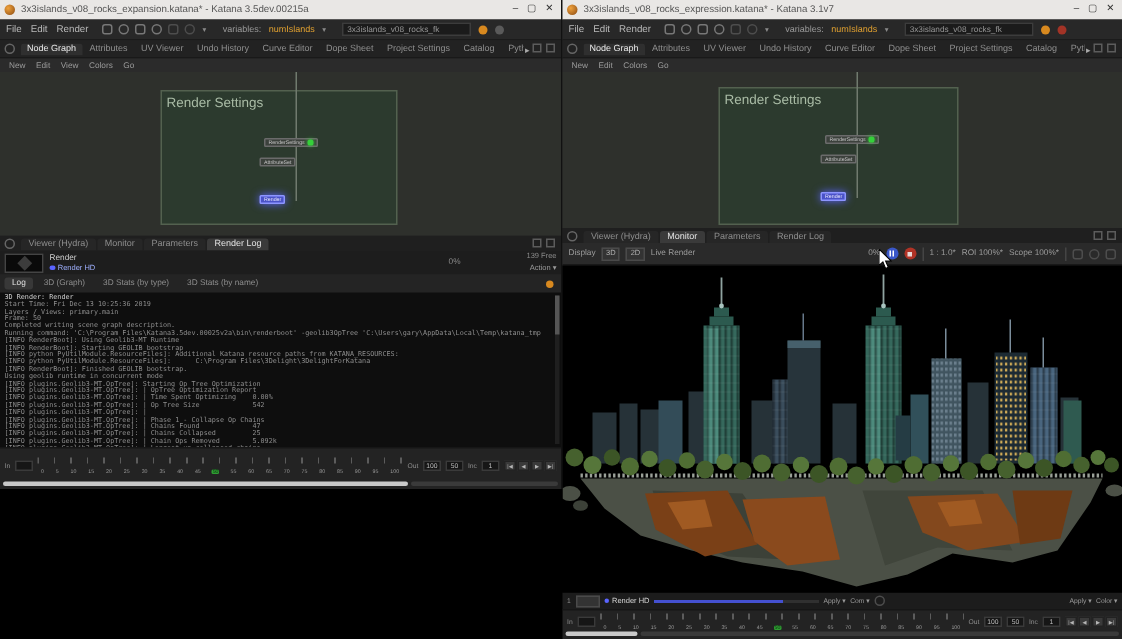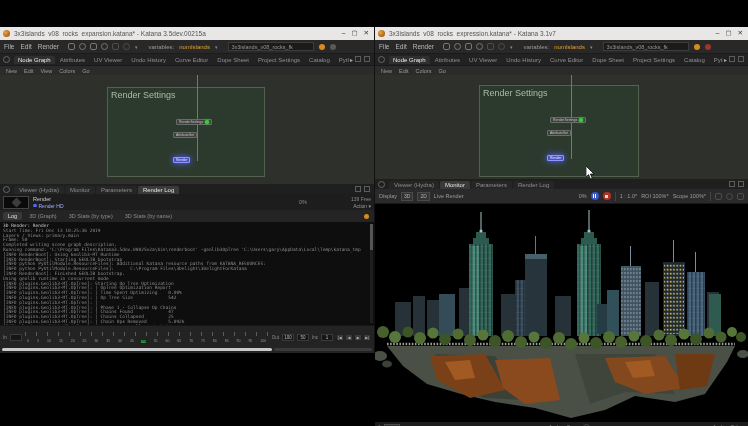--- a/index.html
+++ b/index.html
@@ -1,19 +1,19 @@
 <!DOCTYPE html>
 <html><head>
 <meta charset="utf-8">
 <style>
   * { box-sizing: border-box; margin: 0; padding: 0; }
   html,body { width:748px; height:426px; overflow:hidden; background:#000; }
   body { font-family:"Liberation Sans", sans-serif; position:relative; }
 
-  .window { position:absolute; top:0; width:374px; height:326px; background:#262626; display:flex; flex-direction:column;margin-top:27px; }
+  .window { position:absolute; top:0; width:374px; height:326px; background:#262626; display:flex; flex-direction:column; }
   #winL { left:0; }
   #winR { left:374px; border-left:1px solid #111; }
 
   
   .titlebar { height:13px; background:#e9e7e5; display:flex; align-items:center; padding:0 3px; gap:4px; flex:0 0 auto; }
   .app-icon { width:7px; height:7px; border-radius:50%; background:radial-gradient(circle at 35% 35%, #f0a23c, #8a4a12); flex:0 0 auto; }
   .title-text { font-size:6.5px; color:#555; white-space:nowrap; overflow:hidden; flex:1; }
   .winbtns { display:flex; gap:6px; padding-right:2px; }
   .winbtns span { font-size:6.5px; color:#333; line-height:1; cursor:default; }
 

